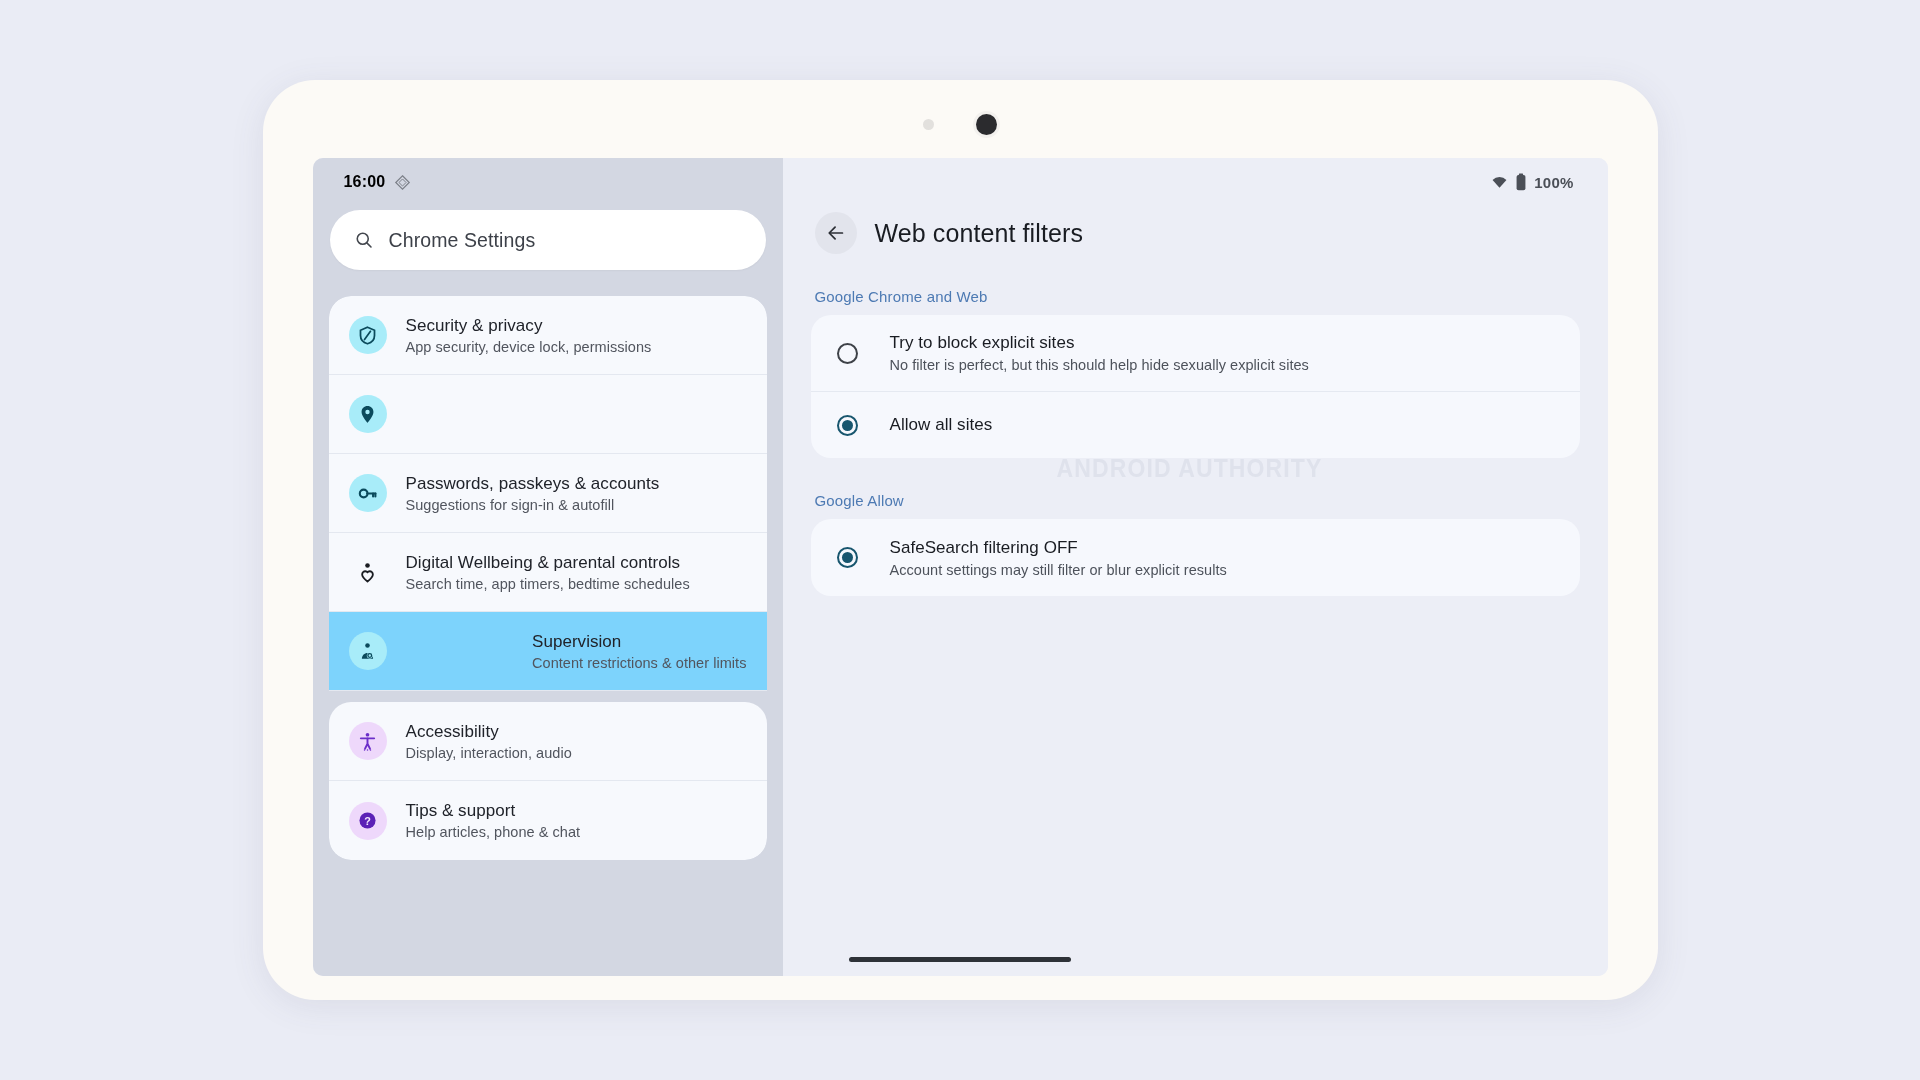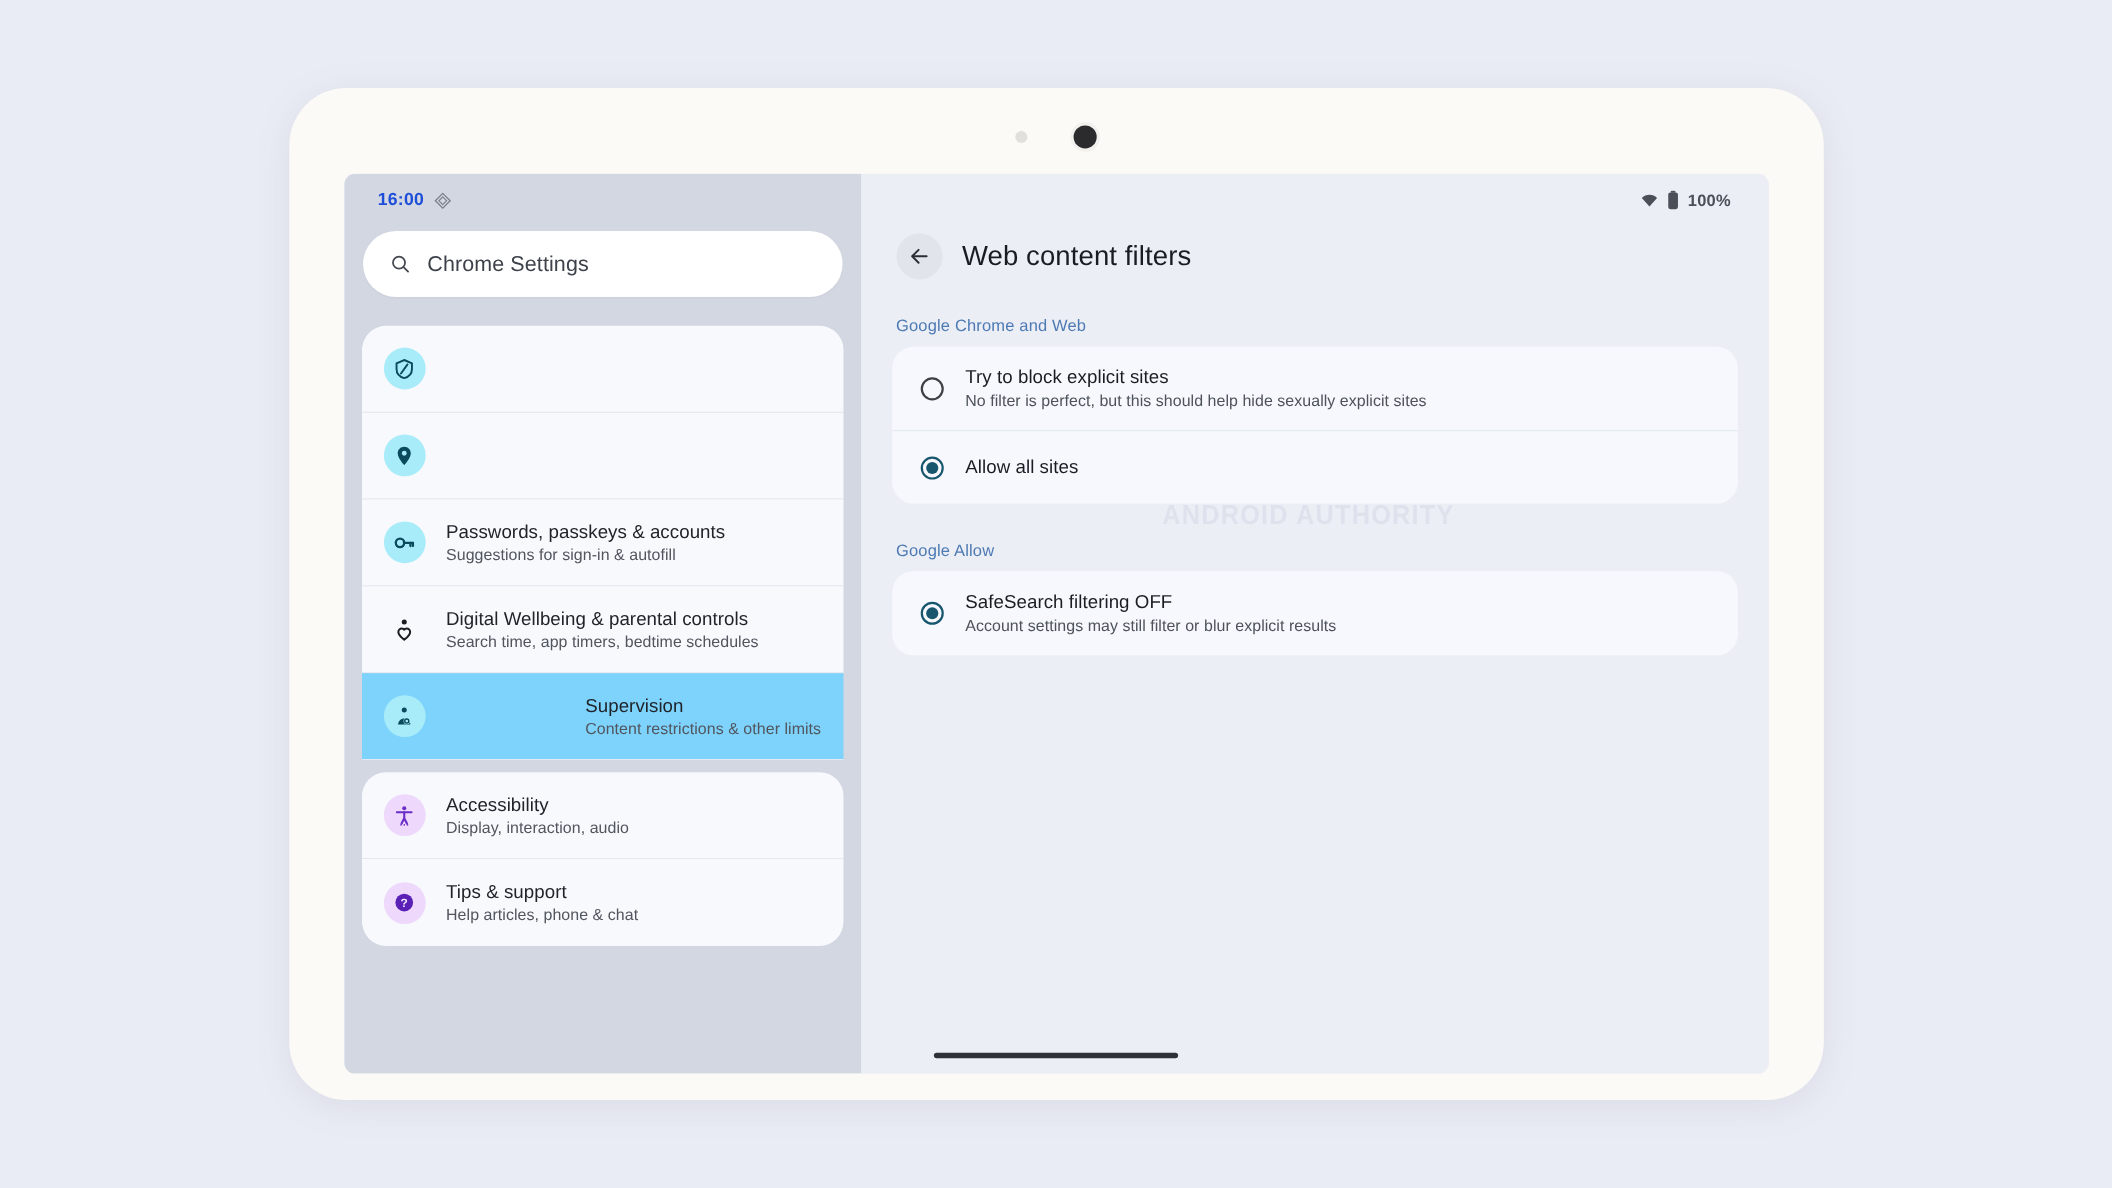--- a/index.html
+++ b/index.html
@@ -79,21 +79,21 @@
     height: 40px;
     display: flex;
     align-items: center;
     gap: 9px;
     padding-left: 15px;
     padding-top: 8px;
   }
   #status-time {
     font-size: 16px;
     font-weight: 600;
-    color: #1d4ed8;
+    color: #000000;
     letter-spacing: .2px;
   }
   .diamond-icon { width: 17px; height: 17px; opacity: .72; }
 
   #search-bar {
     margin: 12px 1px 0 1px;
     height: 60px;
     background: #ffffff;
     border-radius: 31px;
     display: flex;
@@ -223,21 +223,21 @@
   .option-card {
     border-radius: 20px;
     overflow: hidden;
     position: relative;
     z-index: 2;
   }
 
   .option-row {
     display: flex;
     align-items: center;
-    gap: 20px;
+    gap: 32px;
     padding: 0 26px;
     background: #f6f8fd;
     border-bottom: 1px solid #e5e9f1;
     cursor: pointer;
     min-height: 66px;
   }
   .option-row:last-child { border-bottom: none; }
   .option-row.tall { min-height: 77px; }
 
   .radio {
@@ -332,20 +332,24 @@
         </div>
 
         <div id="settings-list">
     <div class="settings-item group-top">
       <span class="item-icon bg-cyan">
                 <svg width="21" height="21" viewBox="0 0 24 24">
                   <path d="M12 2.6 20 6v6c0 5-3.4 8.2-8 9.4C7.4 20.2 4 17 4 12V6z" fill="none" stroke="#0b4a5c" stroke-width="2"></path>
                   <line x1="8.6" y1="16.6" x2="15.4" y2="7.2" stroke="#0b4a5c" stroke-width="2" stroke-linecap="round"></line>
                 </svg>
               </span>
+      <span class="item-texts">
+        <span class="item-title">Security &amp; privacy</span>
+        <span class="item-sub">App security, device lock, permissions</span>
+      </span>
     </div>
     <div class="settings-item">
       <span class="item-icon bg-cyan">
                 <svg width="21" height="21" viewBox="0 0 24 24">
                   <path d="M12 2.4c-3.8 0-6.8 3-6.8 6.8 0 5 6.8 12.4 6.8 12.4s6.8-7.4 6.8-12.4c0-3.8-3-6.8-6.8-6.8z" fill="#0b4a5c"></path>
                   <circle cx="12" cy="9.2" r="2.5" fill="#a8ecf9"></circle>
                 </svg>
               </span>
     </div>
     <div class="settings-item">

